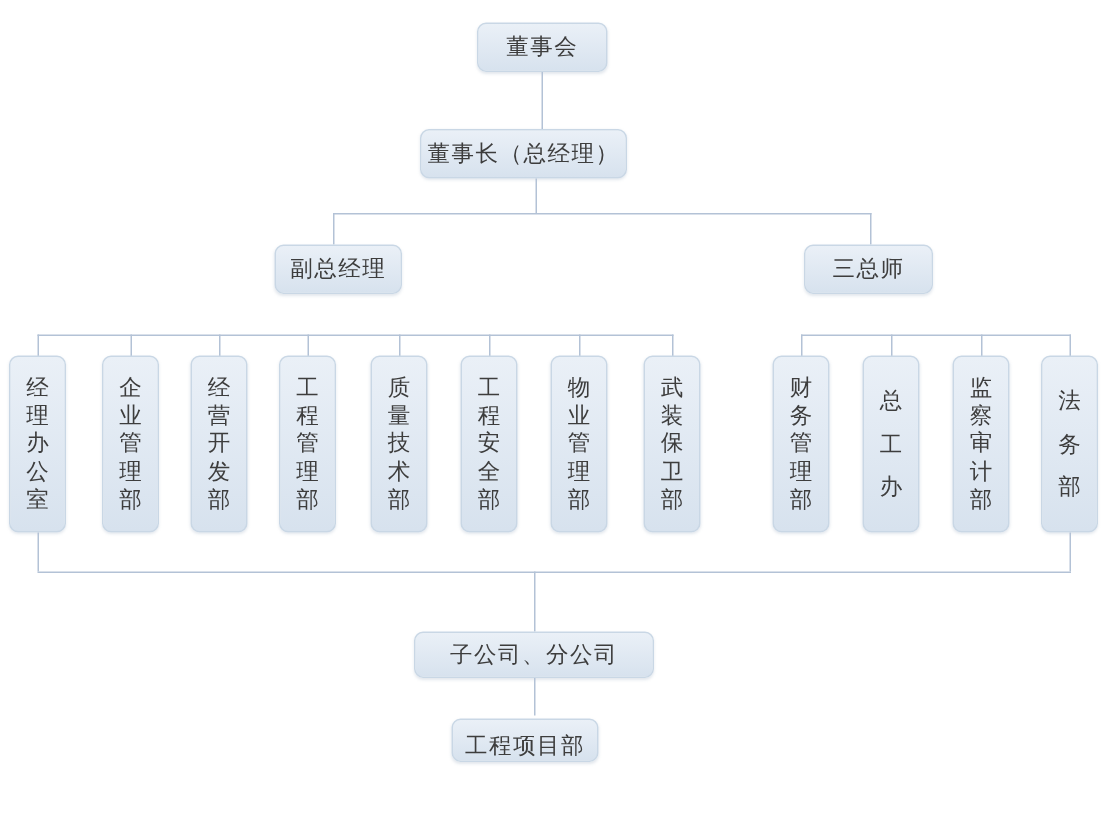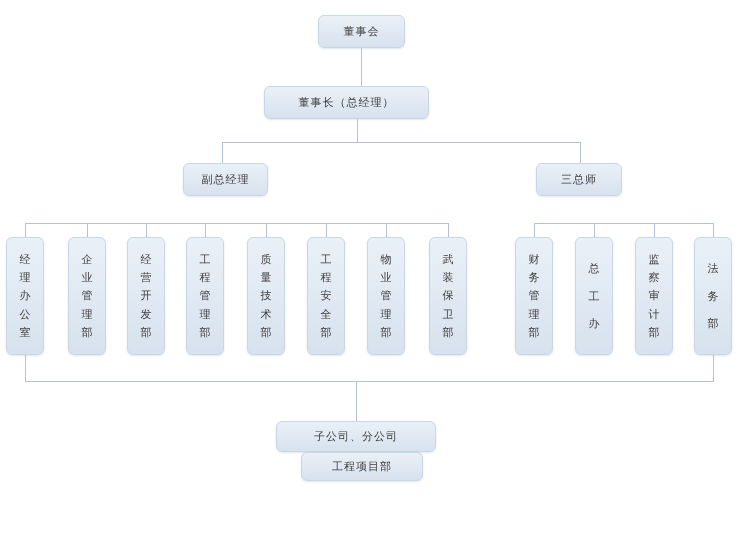--- a/index.html
+++ b/index.html
@@ -15,21 +15,21 @@
     position: absolute;
     box-sizing: border-box;
     background: linear-gradient(180deg, var(--fill-top, #eaf0f7) 0%, var(--fill-bottom, #d7e2ee) 100%);
     border: 1px solid var(--box-border, #c9d7e5);
     border-radius: 6px;
     box-shadow: 0 1px 2px rgba(140,160,185,0.25);
     color: var(--text, #3d3d3d);
     display: flex;
     align-items: center;
     justify-content: center;
-    font-size: 11px;
+    font-size: 15px;
     letter-spacing: 1px;
   }
   .v-node {
     flex-direction: column;
     justify-content: space-evenly;
     padding: 9px 0;
     letter-spacing: 0;
   }
   .v-node .vchar { display: block; line-height: 1; }
   .hline, .vline {
@@ -43,21 +43,21 @@
 <body>
 
 <div class="canvas" id="canvas" style="--bg: #ffffff; --fill-top: #eaf0f7; --fill-bottom: #d7e2ee; --box-border: #c9d7e5; --line: #b3c2d6; --text: #3d3d3d;">
 
   <div class="node" style="left:318px; top:15px; width:87px; height:33px;">
     <span>董事会</span>
   </div>
 
   <div class="vline" style="left:361px; top:48px; height:38px;"></div>
 
-  <div class="node" style="left:264px; top:86px; width:165px; height:33px;">
+  <div class="node" style="left:280px; top:86px; width:138px; height:33px;">
     <span>董事长（总经理）</span>
   </div>
 
   <div class="vline" style="left:357px; top:119px; height:23px;"></div>
   <div class="hline" style="left:222px; top:142px; width:359px;"></div>
   <div class="vline" style="left:222px; top:142px; height:21px;"></div>
   <div class="vline" style="left:580px; top:142px; height:21px;"></div>
 
   <div class="node" style="left:536px; top:163px; width:86px; height:33px;">
     <span>三总师</span>
@@ -168,17 +168,17 @@
   <div class="vline" style="left:713px; top:355px; height:26px;"></div>
   <div class="hline" style="left:25px; top:381px; width:689px;"></div>
   <div class="vline" style="left:356px; top:381px; height:40px;"></div>
 
   <div class="node" style="left:276px; top:421px; width:160px; height:31px;text-align:center;">
     <span>子公司、分公司</span>
   </div>
 
   <div class="vline" style="left:356px; top:452px; height:25px;"></div>
 
-  <div class="node" style="left:301px; top:452px; width:122px; height:29px;">
+  <div class="node" style="left:301px; top:479px; width:98px; height:29px;align-items:flex-end;">
     <span>工程项目部</span>
   </div>
 
 </div>
 
 </body></html>

